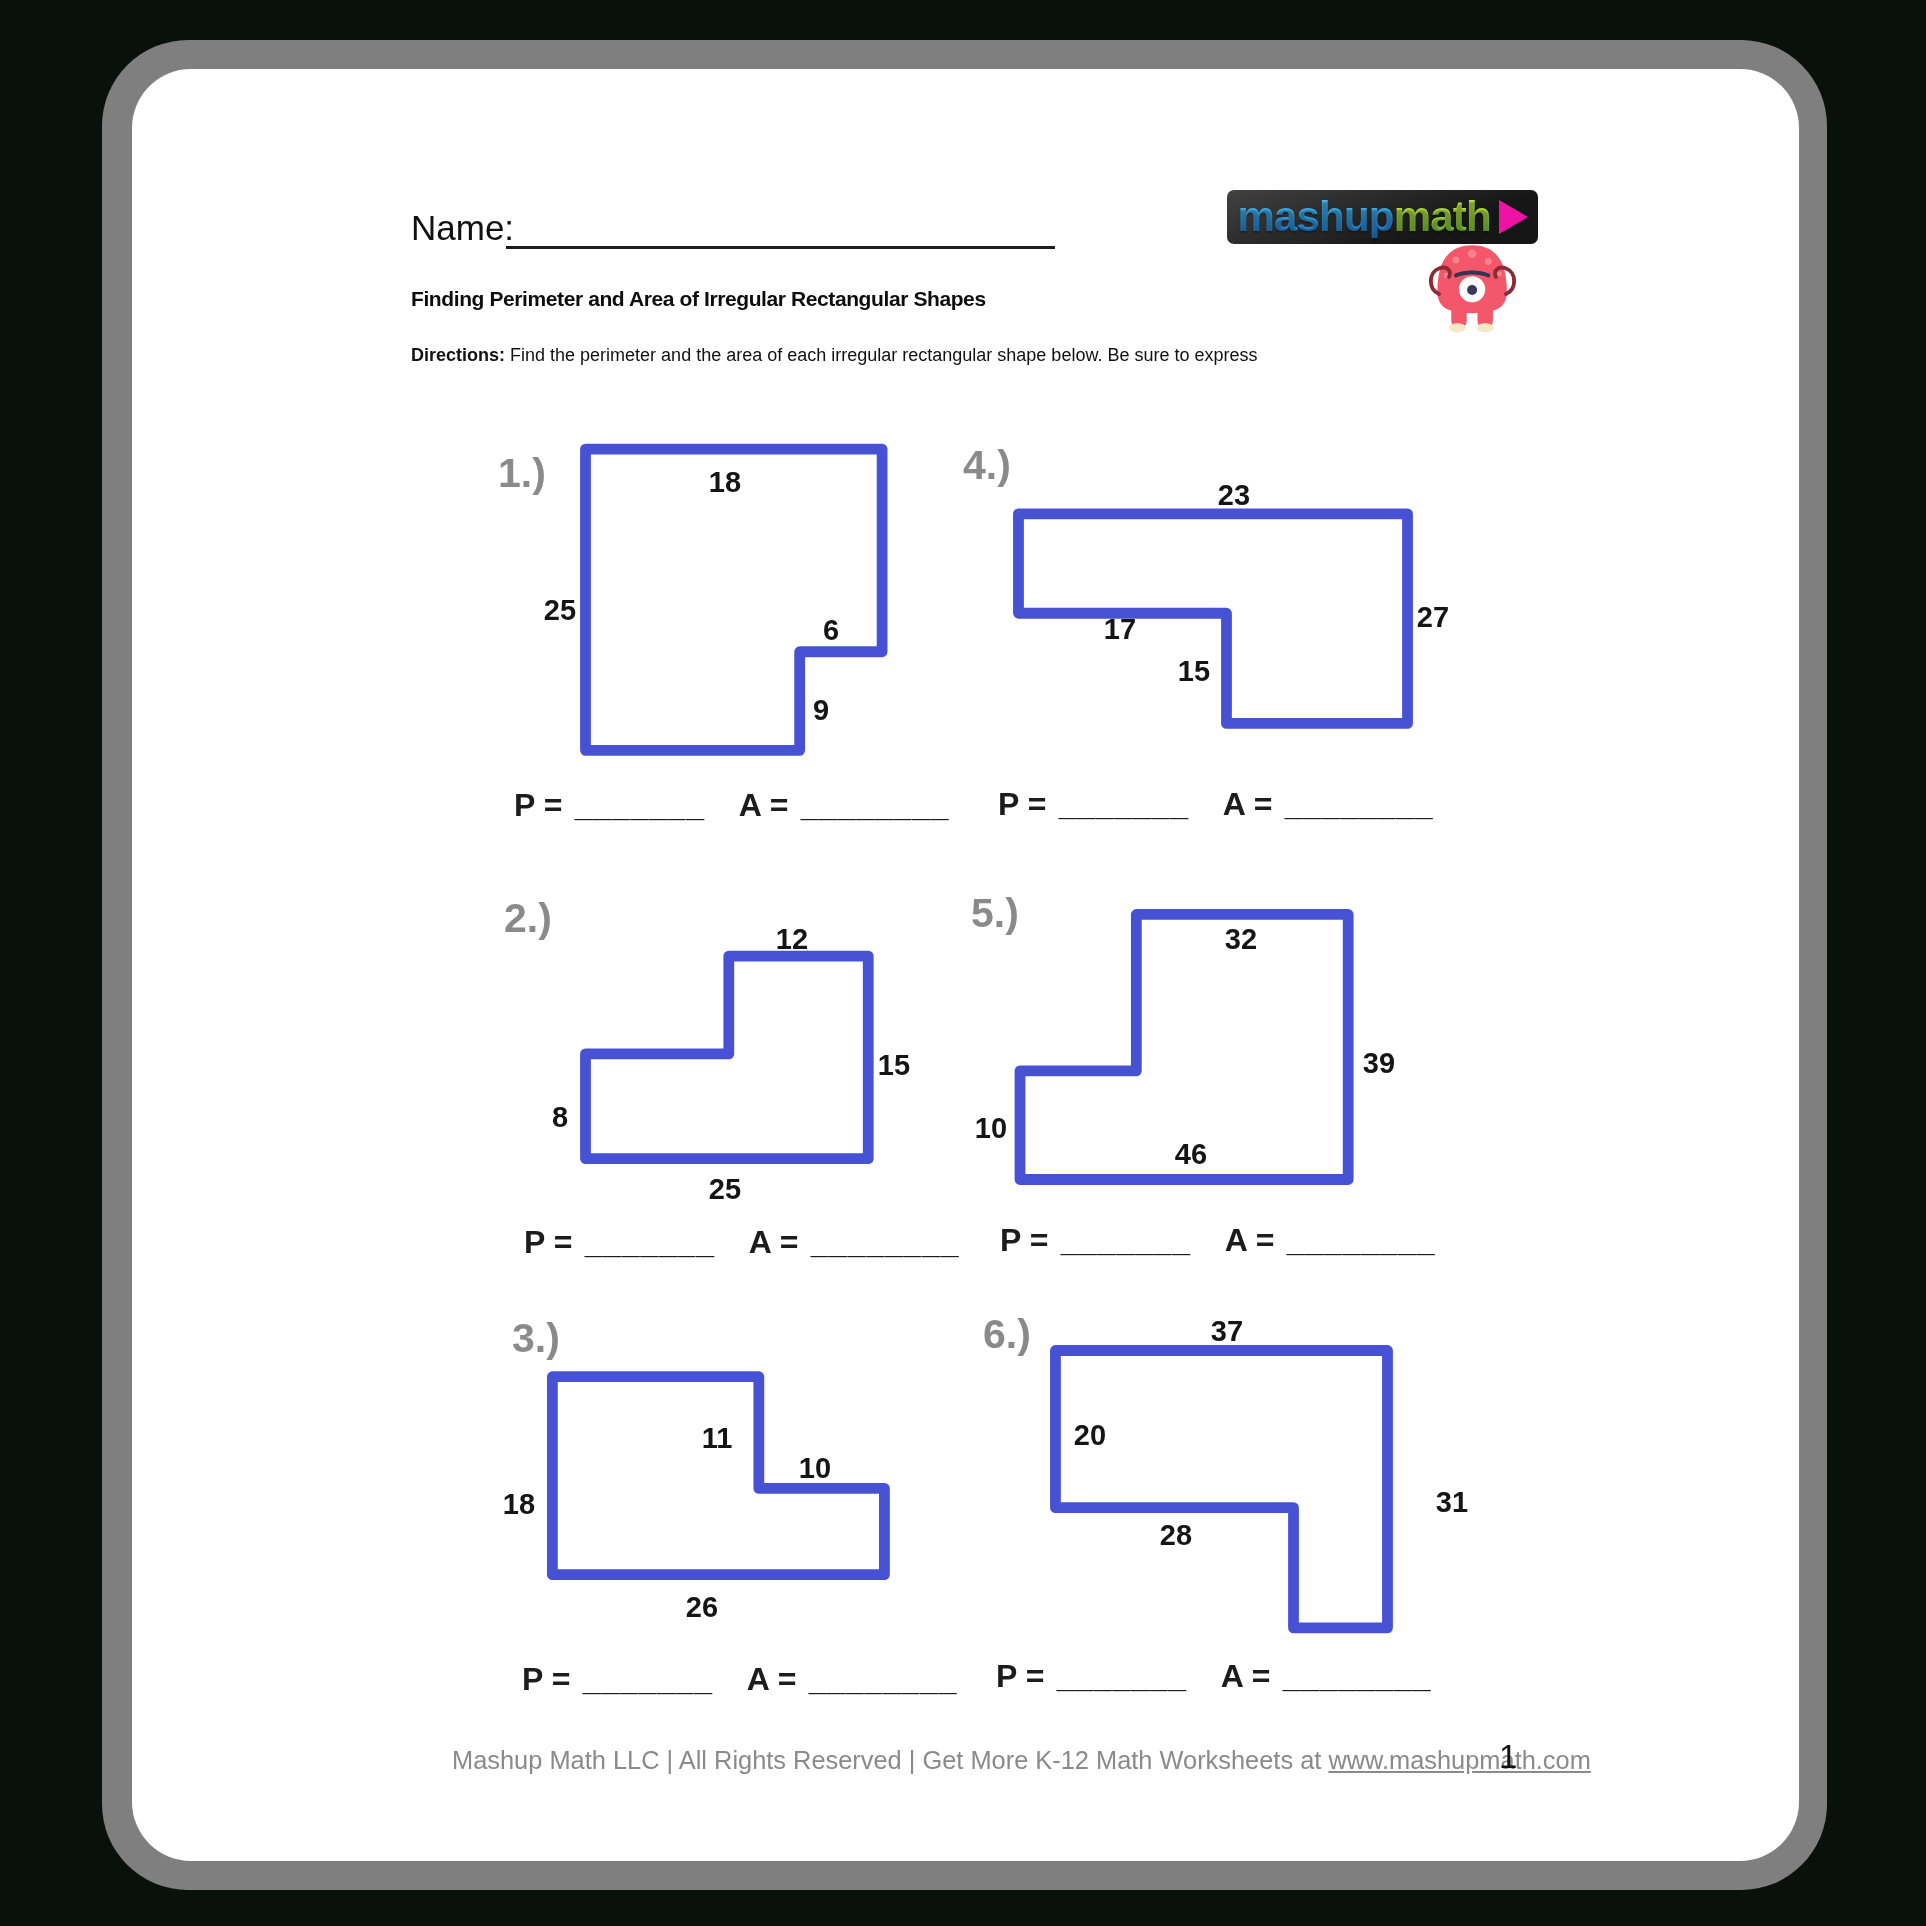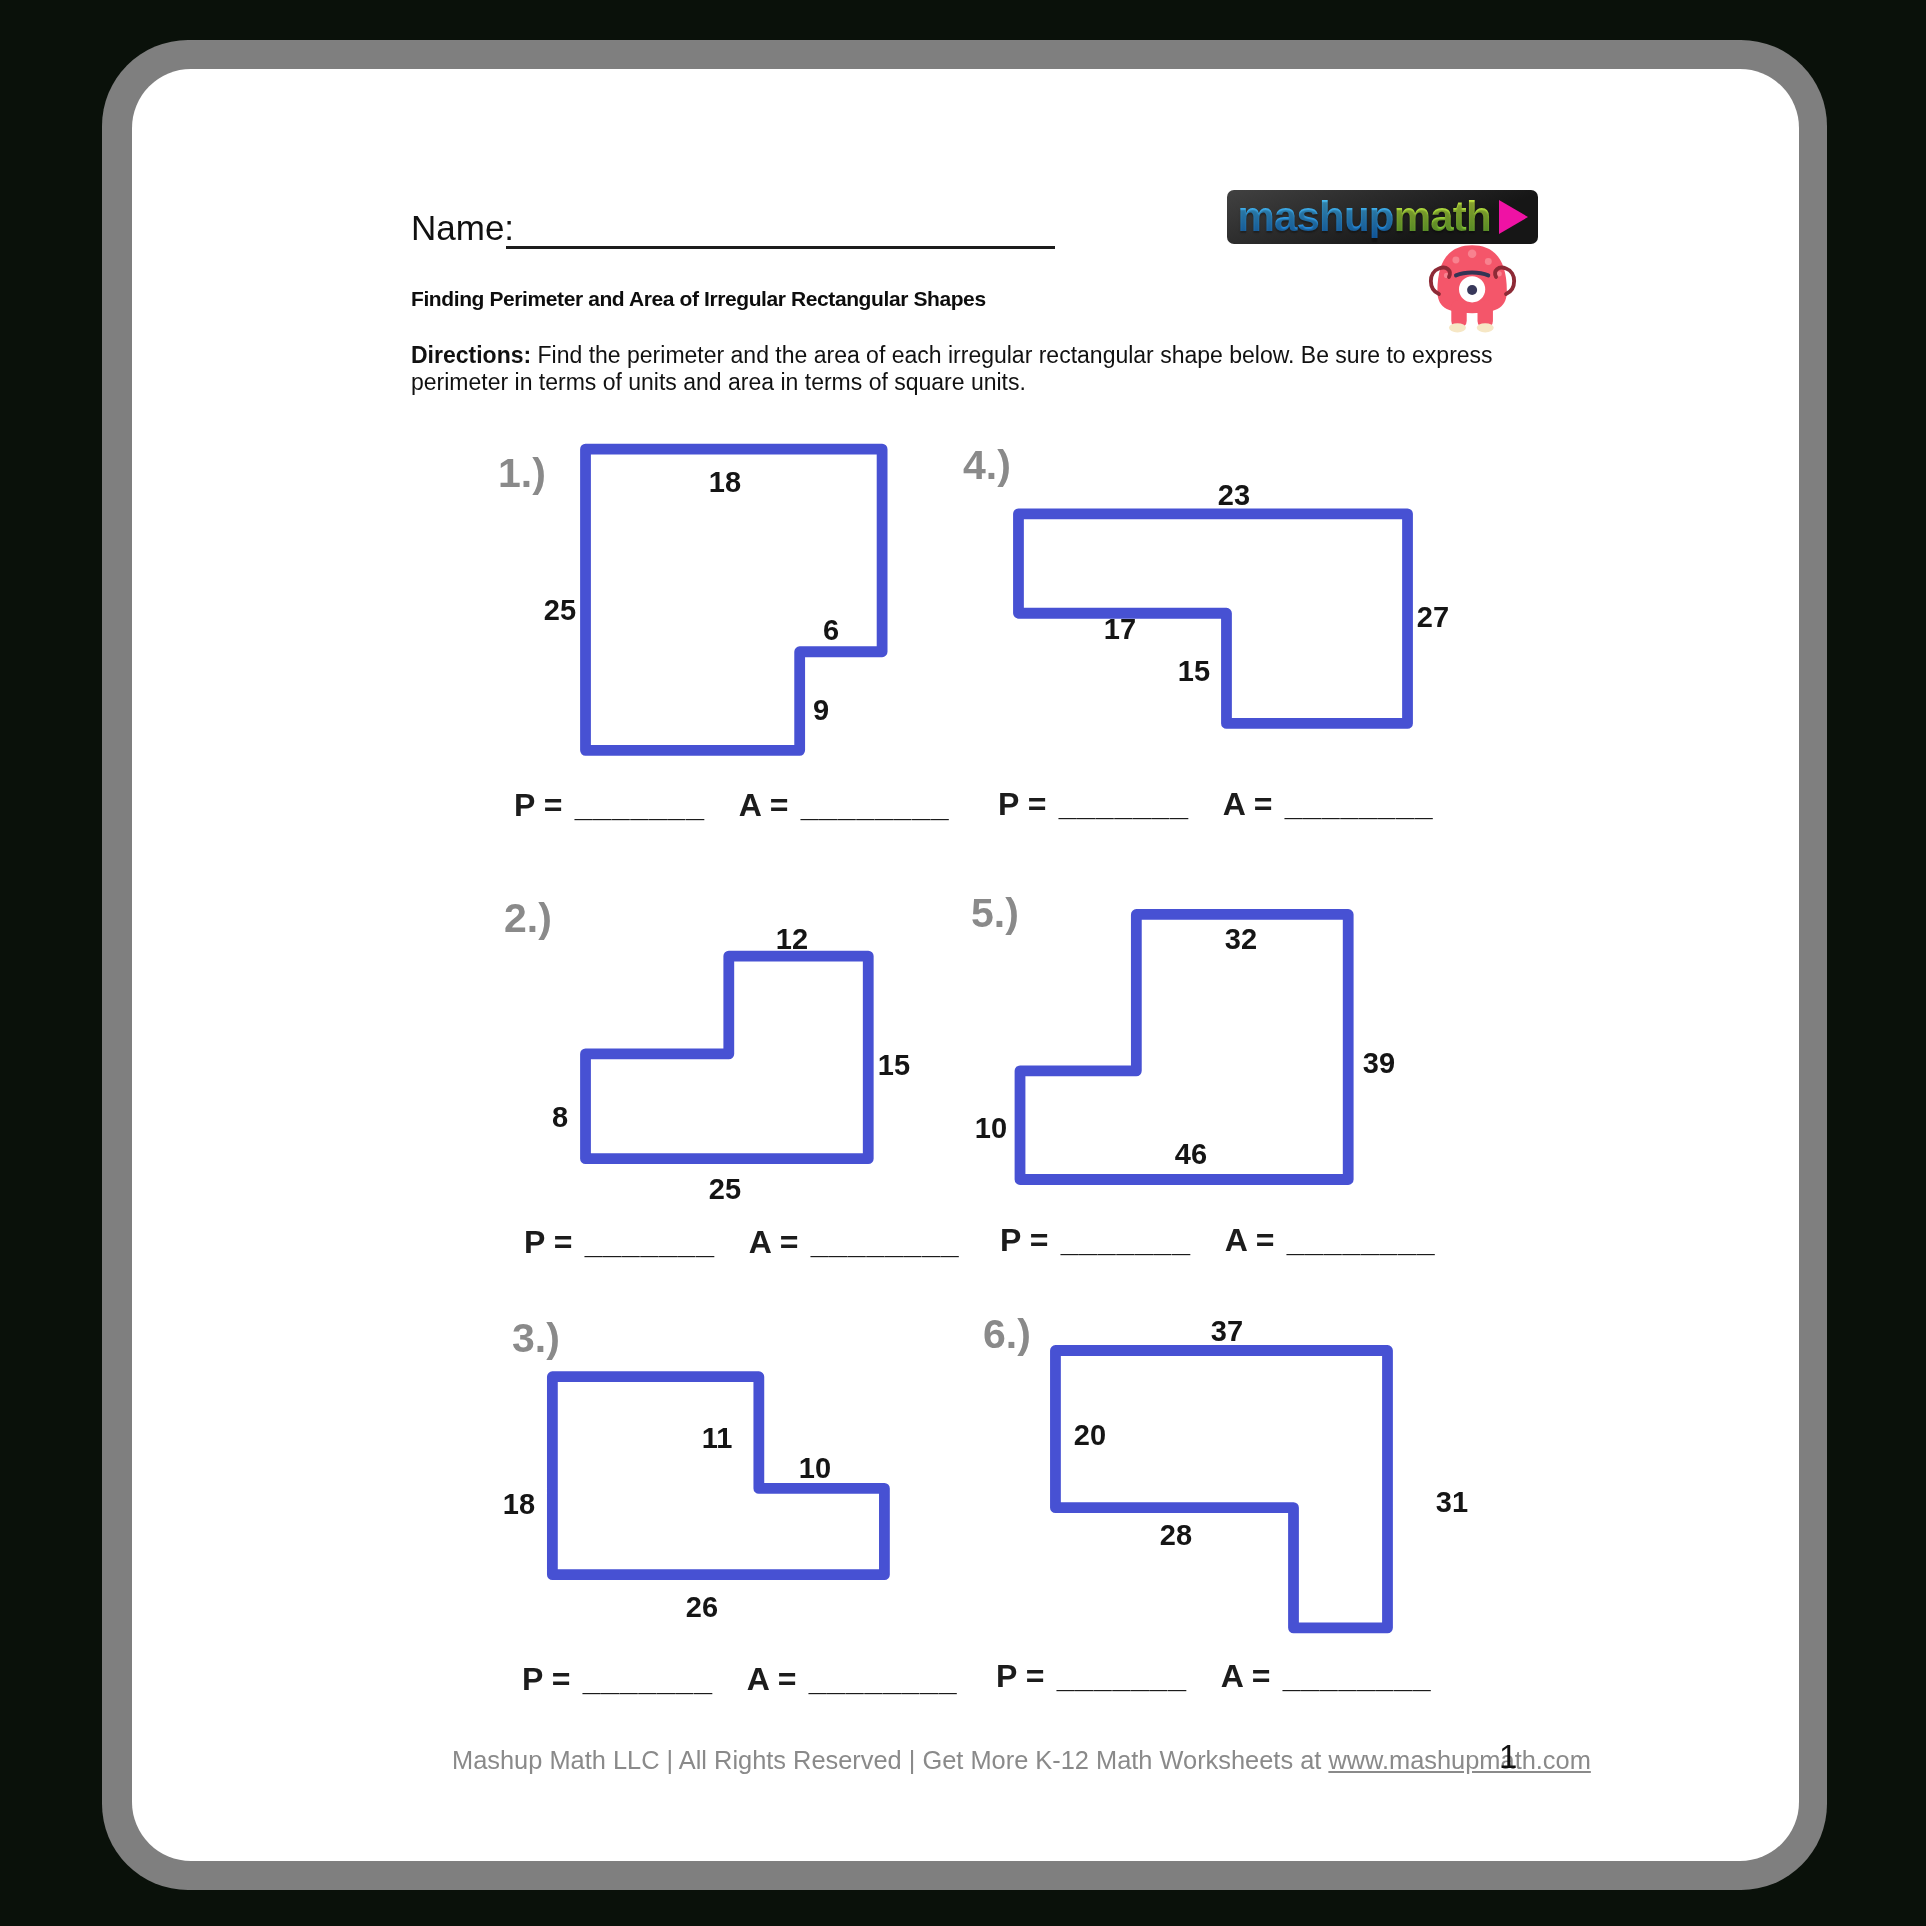--- a/index.html
+++ b/index.html
@@ -21,21 +21,21 @@
     display:flex;align-items:center;justify-content:center;}
   .logo-word{font-size:42px;font-weight:bold;letter-spacing:-0.8px;line-height:1;
     text-shadow:0 1.5px 1.5px rgba(0,0,0,.3);}
   .logo-mashup{background:linear-gradient(#4fc4f4,#1878d5);-webkit-background-clip:text;background-clip:text;color:transparent;}
   .logo-math{background:linear-gradient(#cdea42,#6fbf35);-webkit-background-clip:text;background-clip:text;color:transparent;}
   .logo-play{width:0;height:0;border-top:17px solid transparent;border-bottom:17px solid transparent;
     border-left:29px solid #ef12a4;margin-left:7.7px;}
   .mascot{position:absolute;left:1428px;top:243px;width:89px;height:91px;}
 
   .title{position:absolute;left:411px;top:287px;font-size:21px;font-weight:bold;color:#0d0d0d;letter-spacing:-0.4px;}
-  .directions{position:absolute;left:411px;top:342px;width:1102px;font-size:23px;line-height:27px;color:#111;}
+  .directions{position:absolute;left:411px;top:342px;width:1102px;font-size:18px;line-height:27px;color:#111;}
 
   
   #shapes-svg{position:absolute;left:0;top:0;pointer-events:none;}
   .pnum{position:absolute;transform:translate(-50%,-50%);font-size:41px;font-weight:bold;color:#8a8a8a;}
   .dim{position:absolute;transform:translate(-50%,-50%);font-size:29px;font-weight:bold;color:#151515;}
   .answers{position:absolute;font-size:32px;font-weight:bold;color:#1c1c1c;white-space:nowrap;}
   .pa-label{margin-right:12.3px;}
   .pa-blank{letter-spacing:0.8px;}
   .pa-gap{display:inline-block;width:34px;}
 
@@ -75,21 +75,20 @@
   <path d="M36,42 C48,37 66,37 78,42" stroke="#343454" stroke-width="5" fill="none" stroke-linecap="round"></path>
   <circle cx="57" cy="60" r="17" fill="#ffffff"></circle>
   <circle cx="57" cy="61" r="6.5" fill="#38385a"></circle>
 </svg>
 
 <div class="title">Finding Perimeter and Area of Irregular Rectangular Shapes</div>
 
 <div class="directions">
   <b>Directions:</b>
   <span>Find the perimeter and the area of each irregular rectangular shape below. Be sure to express</span><br>
-  <span>perimeter in terms of units and area in terms of square units.</span>
 </div>
 
 <svg id="shapes-svg" width="1926" height="1926" viewBox="0 0 2500 2500">
     <path d="M760,583 H1145 V846 H1038 V974 H760 Z" fill="none" stroke="#4751d3" stroke-width="14" stroke-linejoin="round" stroke-linecap="round"></path>
     <path d="M946,1241 H1127 V1504 H760 V1368 H946 Z" fill="none" stroke="#4751d3" stroke-width="14" stroke-linejoin="round" stroke-linecap="round"></path>
     <path d="M717,1787 H985 V1932 H1148 V2044 H717 Z" fill="none" stroke="#4751d3" stroke-width="14" stroke-linejoin="round" stroke-linecap="round"></path>
     <path d="M1322,667 H1827 V939 H1592 V796 H1322 Z" fill="none" stroke="#4751d3" stroke-width="14" stroke-linejoin="round" stroke-linecap="round"></path>
     <path d="M1475,1187 H1750 V1531 H1324 V1390 H1475 Z" fill="none" stroke="#4751d3" stroke-width="14" stroke-linejoin="round" stroke-linecap="round"></path>
     <path d="M1370,1753 H1801 V2113 H1679 V1957 H1370 Z" fill="none" stroke="#4751d3" stroke-width="14" stroke-linejoin="round" stroke-linecap="round"></path>
   </svg>

